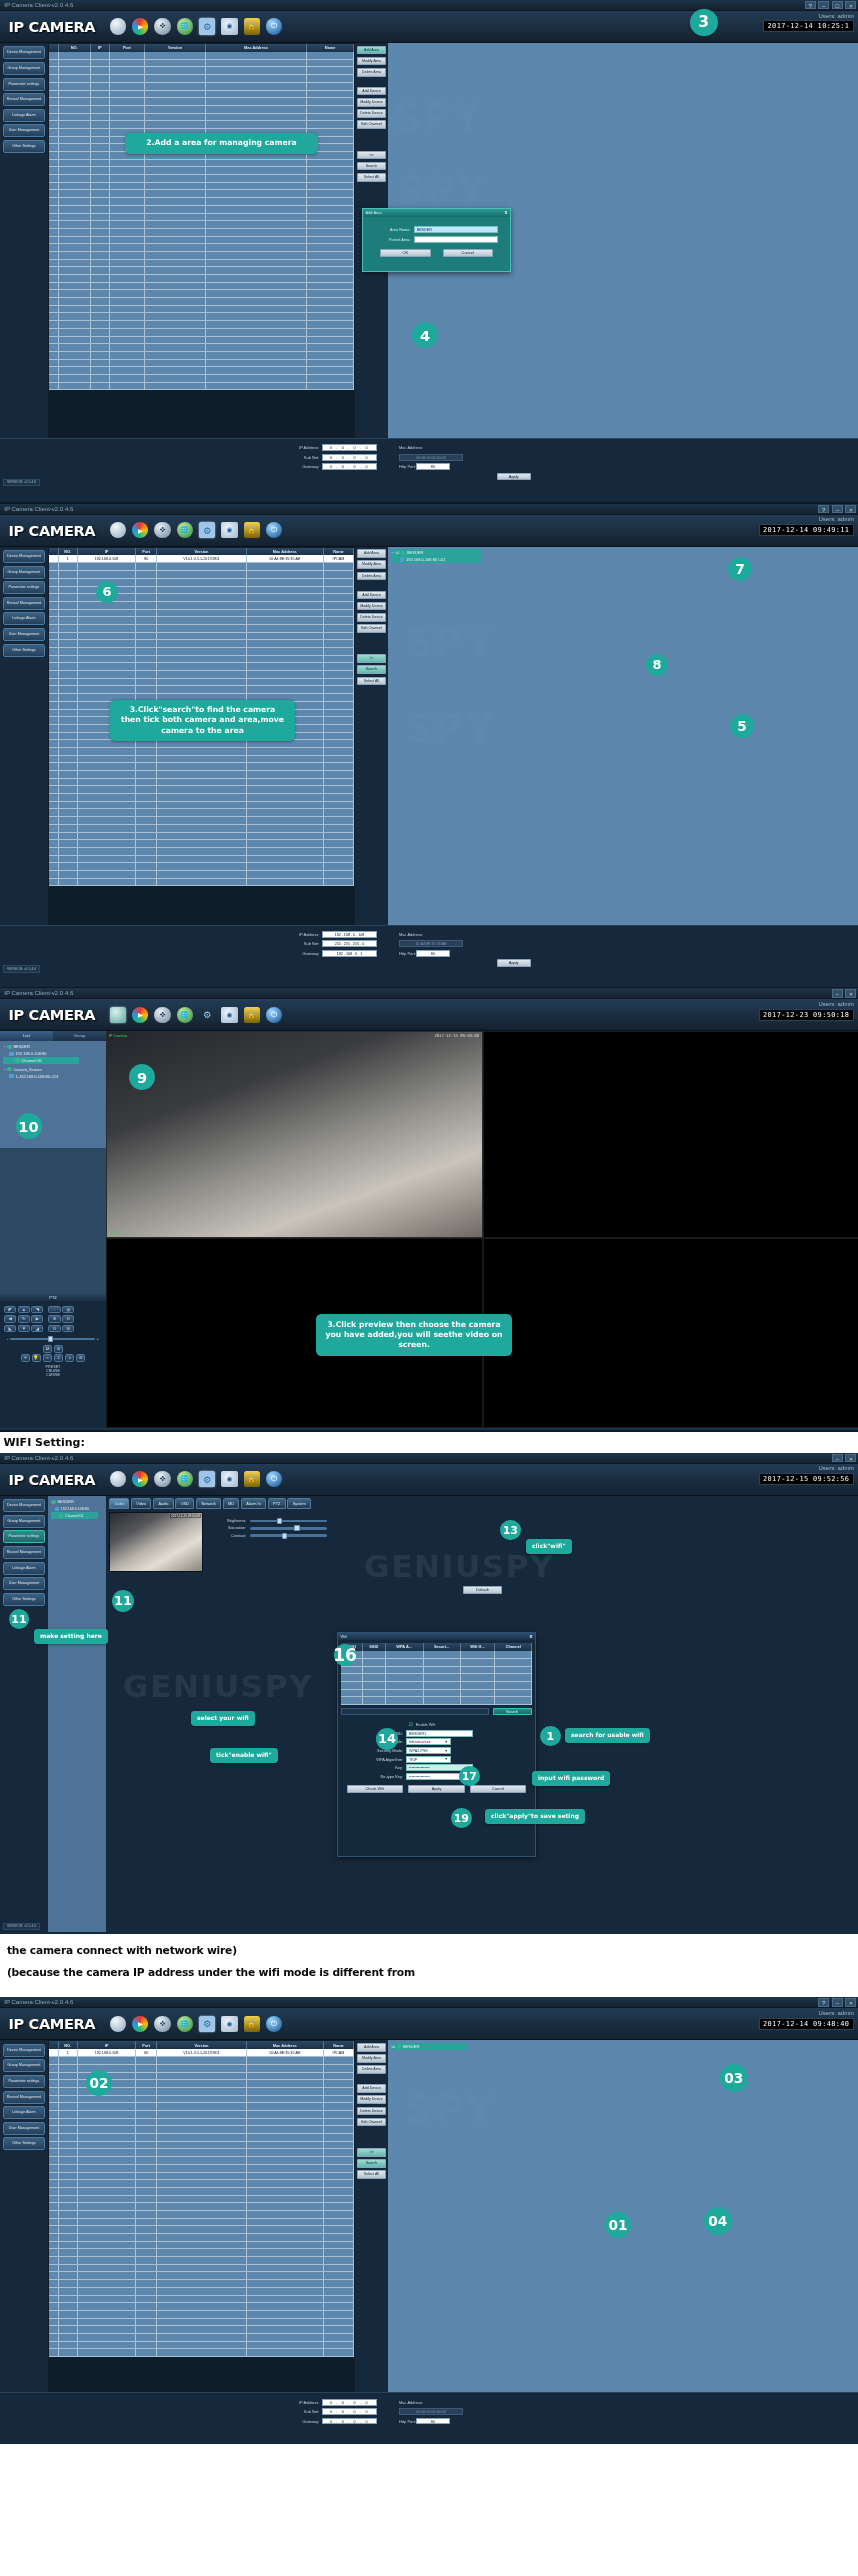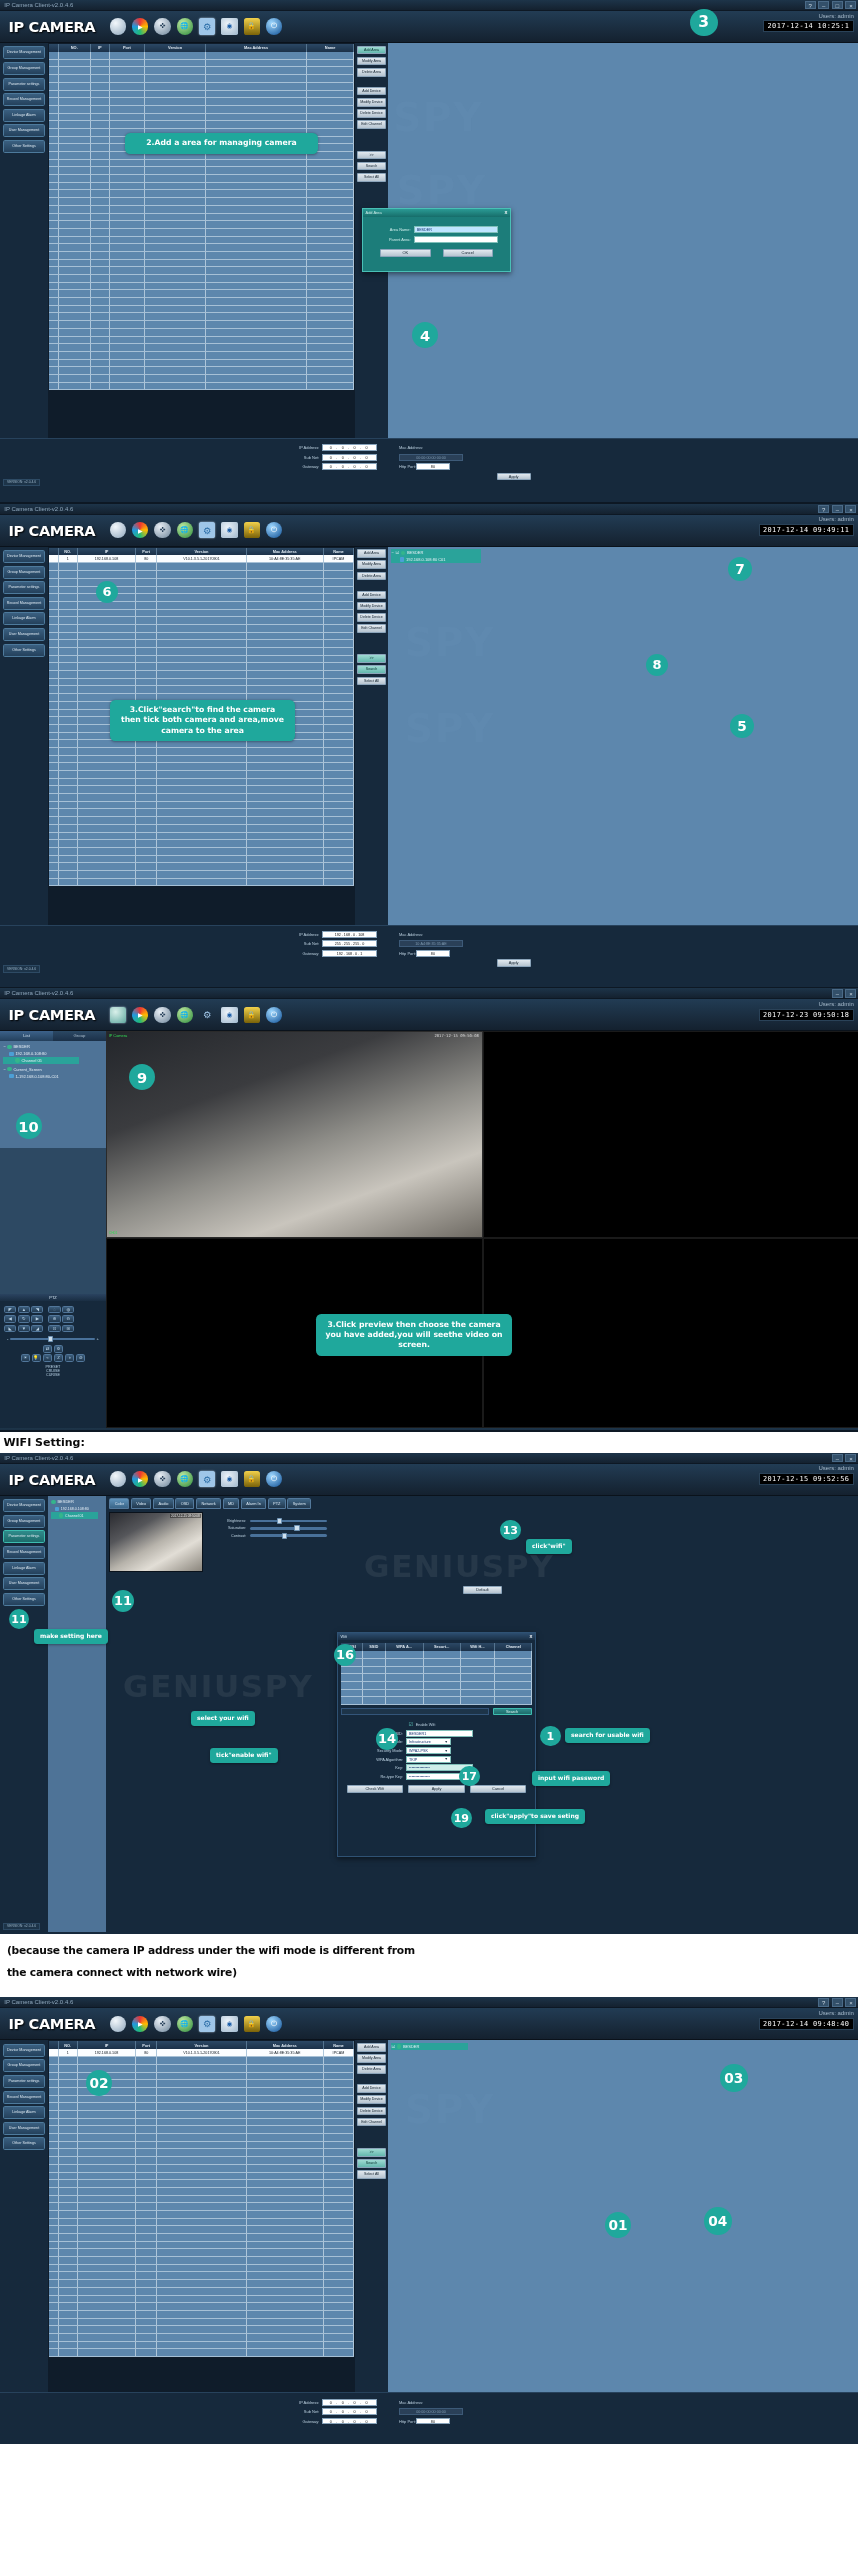--- a/index.html
+++ b/index.html
@@ -1568,34 +1568,34 @@
   </div>
 
   <div class="versionbadge" style="bottom:3.4px">VERSION: v2.0.4.6</div>
 
   <div class="numcircle" style="left:8.6px; top:156px; width:20.6px; height:20.6px; font-size:11px;">11</div>
   <div class="numcircle" style="left:112px; top:137px; width:22px; height:22px; font-size:13px;">11</div>
   <div class="bubble sm" style="left:34px; top:176px;">make setting here</div>
   <div class="numcircle" style="left:500px; top:67px; width:20.6px; height:20.6px; font-size:11px;">13</div>
   <div class="bubble sm" style="left:526px; top:86px;">click"wifi"</div>
   <div class="bubble sm" style="left:191px; top:258px;">select your wifi</div>
-  <div class="numcircle" style="left:334px; top:191px; width:22px; height:22px; font-size:13px;">16</div>
+  <div class="numcircle" style="left:334px; top:191px; width:22px; height:22px; font-size:17px;">16</div>
   <div class="numcircle" style="left:540px; top:273px; width:20.6px; height:20.6px; font-size:11px;">1</div>
   <div class="bubble sm" style="left:565px; top:275px;">search for usable wifi</div>
   <div class="numcircle" style="left:376px; top:275px; width:22px; height:22px; font-size:13px;">14</div>
   <div class="bubble sm" style="left:210px; top:295px;">tick"enable wifi"</div>
   <div class="numcircle" style="left:459px; top:313px; width:20.6px; height:20.6px; font-size:11px;">17</div>
   <div class="bubble sm" style="left:532px; top:318px;">input wifi password</div>
   <div class="numcircle" style="left:451px; top:355px; width:20.6px; height:20.6px; font-size:11px;">19</div>
   <div class="bubble sm" style="left:485px; top:356px;">click"apply"to save seting</div>
 </div>
 
 <div class="instr">
+  <p>the camera connect with network wire)</p>
   <p>(because the camera IP address under the wifi mode is different from</p>
-  <p>the camera connect with network wire)</p>
 </div>
 
 <div class="panel" style="height:447px;">
   <div class="titlebar">
     <span>IP Camera Client-v2.0.4.6</span>
     <div class="wctl">
       <span>?</span>
       <span>–</span>
       <span>×</span>
     </div>

